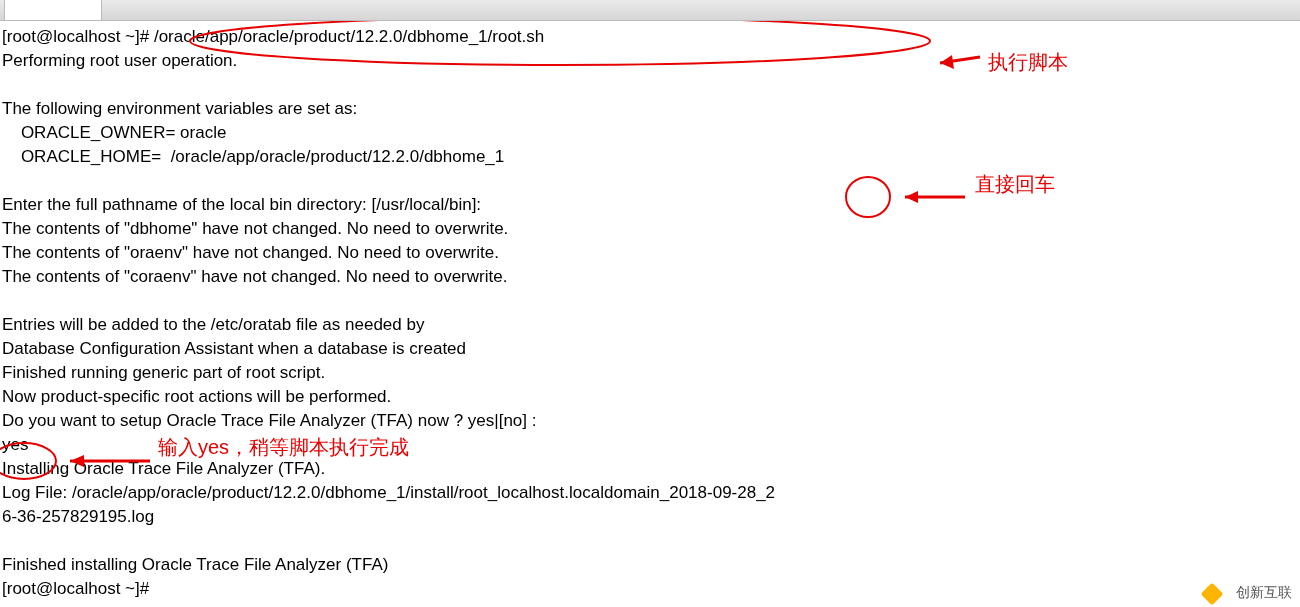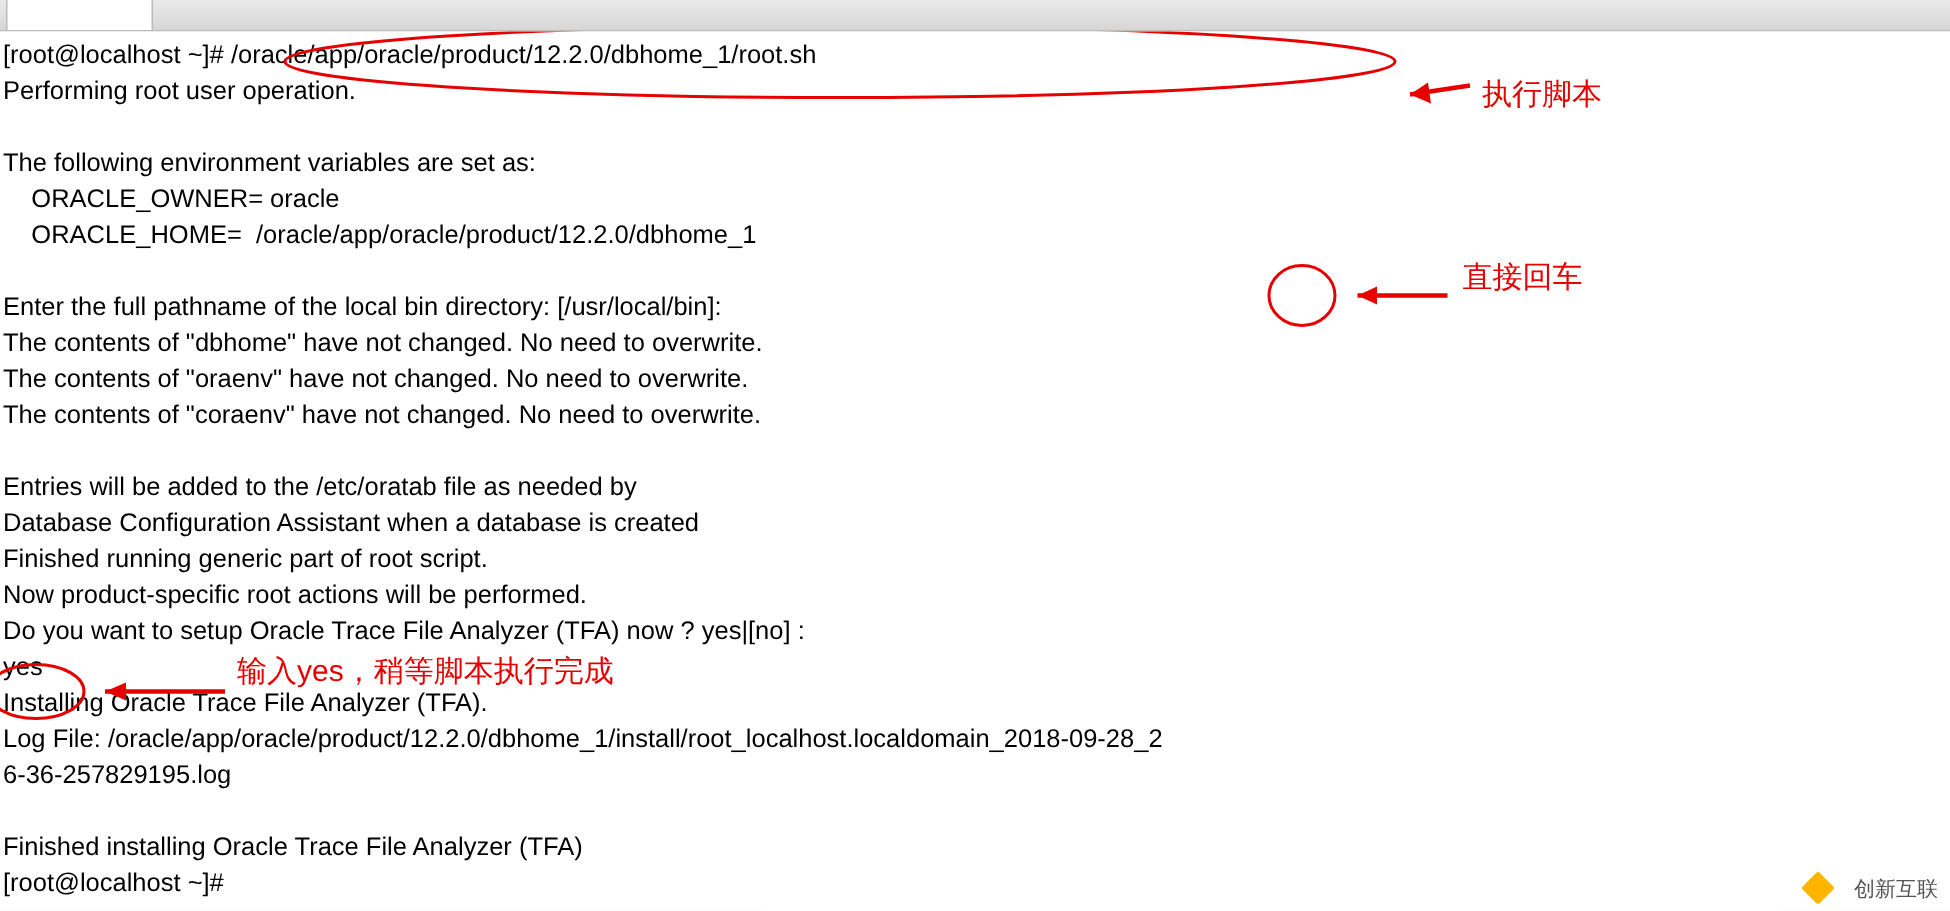--- a/index.html
+++ b/index.html
@@ -4,21 +4,21 @@
 <style>
   html,body{margin:0;padding:0;width:1300px;height:607px;background:#f5f5f5;font-family:sans-serif;overflow:hidden}
   .tabbar{height:20px;background:linear-gradient(#eaeaea,#d6d6d6);border-bottom:1px solid #bbb;display:flex;align-items:flex-end;font-size:11px}
   .tab{display:flex;align-items:center;gap:4px;padding:18px 8px;background:#fff;border:1px solid #bbb;border-bottom:none;border-radius:3px 3px 0 0;margin-left:4px;color:#444}
   .tab .dot{width:7px;height:7px;border-radius:50%;background:#7bbf4a}
   .tab .x{color:#888;margin-left:4px;font-weight:bold}
   .term{background:#fff;height:587px;padding:4px 2px;box-sizing:border-box;position:relative}
   pre.content{margin:0;font-family:Liberation Sans, sans-serif;font-size:17px;line-height:24px;color:#000;white-space:pre}
   svg.overlay{position:absolute;left:0;top:0;width:1300px;height:587px;pointer-events:none}
   .ann{position:absolute;font-family:"Microsoft YaHei","SimSun",sans-serif;font-size:20px;color:#e60000;white-space:nowrap}
-  .watermark{position:absolute;right:8px;bottom:6px;font-size:14px;color:#555;font-family:"Microsoft YaHei",sans-serif;display:flex;align-items:flex-start;gap:16px}
+  .watermark{position:absolute;right:8px;bottom:6px;font-size:14px;color:#555;font-family:"Microsoft YaHei",sans-serif;display:flex;align-items:flex-end;gap:16px}
   .watermark .logo{width:16px;height:16px;background:#ffb400;transform:rotate(45deg);border-radius:2px}
 </style>
 </head>
 <body>
 
 <div class="tabbar">
   <div class="tab">
     <span class="dot"></span>
     <span>oracle-NAT</span>
     <span class="x">×</span>

